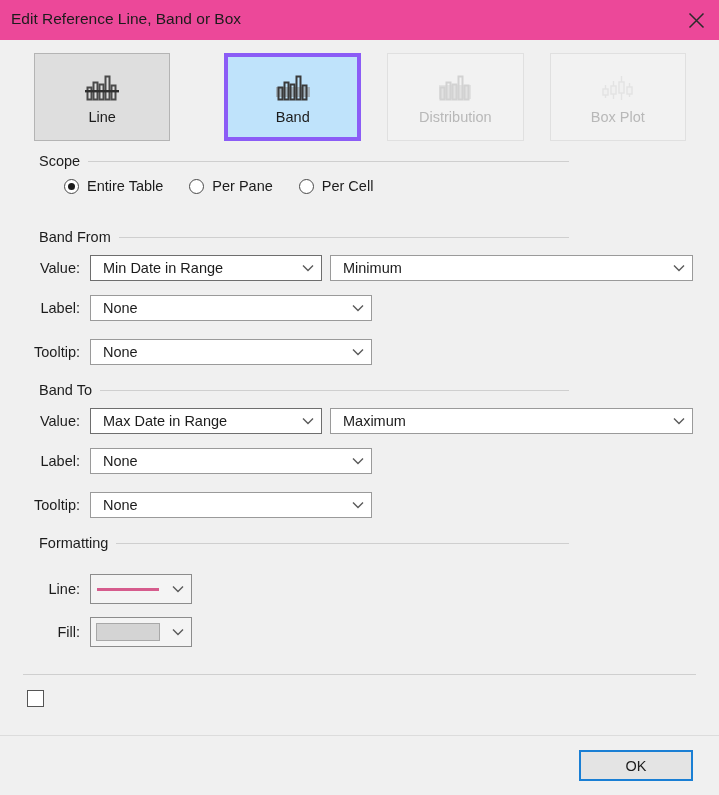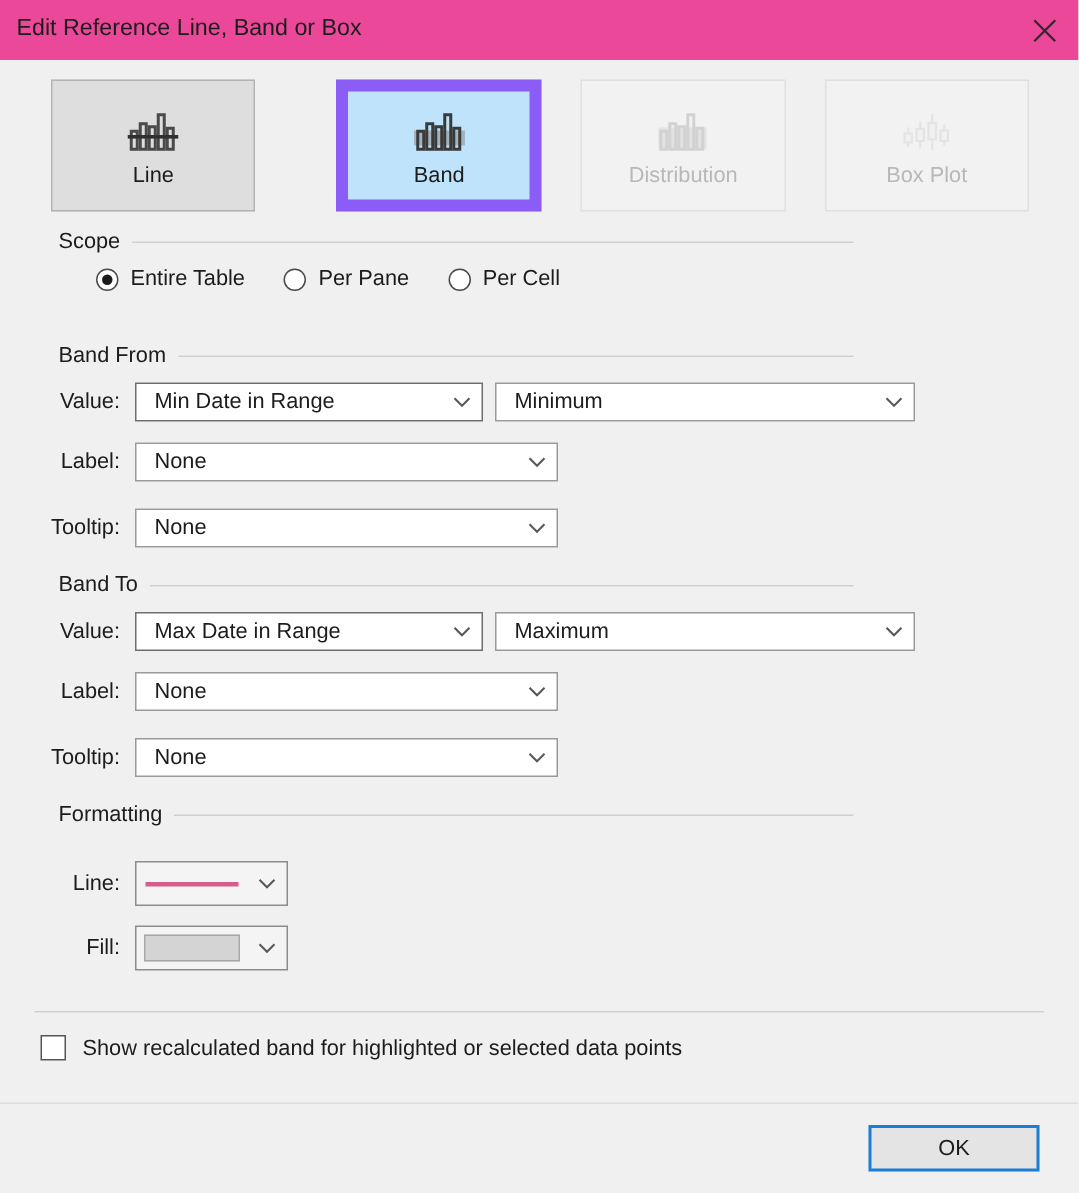--- a/index.html
+++ b/index.html
@@ -79,21 +79,21 @@
     background: #f4f4f4;
     cursor: default;
   }
   .tabbtn:last-child { margin-right: 0; }
   .tabbtn.sel-line {
     background: #dedede;
     border: 1px solid #b4b4b4;
   }
   .tabbtn.sel-band {
     background: #bfe3fb;
-    border: 8px solid #8b5cf6;
+    border: 4px solid #8b5cf6;
     margin-left: 28px;
   }
   .tabbtn.disabled {
     background: #f2f2f2;
     border: 1px solid #e0e0e0;
   }
   .tab-icon {
     height: 34px;
     display: flex;
     align-items: flex-end;
@@ -212,21 +212,21 @@
   }
   .combo-arrow {
     width: 26px;
     display: flex;
     align-items: center;
     justify-content: center;
     flex: none;
   }
 
   .w-value1 { width: 232px; }
-  .w-value2 { width: 280px; margin-left: 8px; align-items: center; }
+  .w-value2 { width: 363px; margin-left: 8px; align-items: center; }
   .w-label  { width: 282px; }
 
   
   .swatch-combo {
     height: 30px;
     width: 102px;
     box-sizing: border-box;
     background: #f4f4f4;
     border: 1px solid #8c8c8c;
     display: flex;
@@ -541,21 +541,20 @@
             <path d="M1 1.5 L6 6.5 L11 1.5" stroke="#5a5a5a" stroke-width="1.4" fill="none"></path>
           </svg>
       </span>
     </div>
   </div>
 
   <div style="position:absolute;left:23px;top:634px;width:673px;height:1px;background:#cfcfcf;"></div>
 
   <div class="checkbox-row" style="top:650px;">
     <span class="cb-mark"></span>
-    <span class="cb-label">Show recalculated band for highlighted or selected data points</span>
   </div>
 
 </div>
 
 <div class="footer">
   <div class="footer-rule"></div>
   <div class="ok-btn">OK</div>
 </div>
 
 </body></html>

